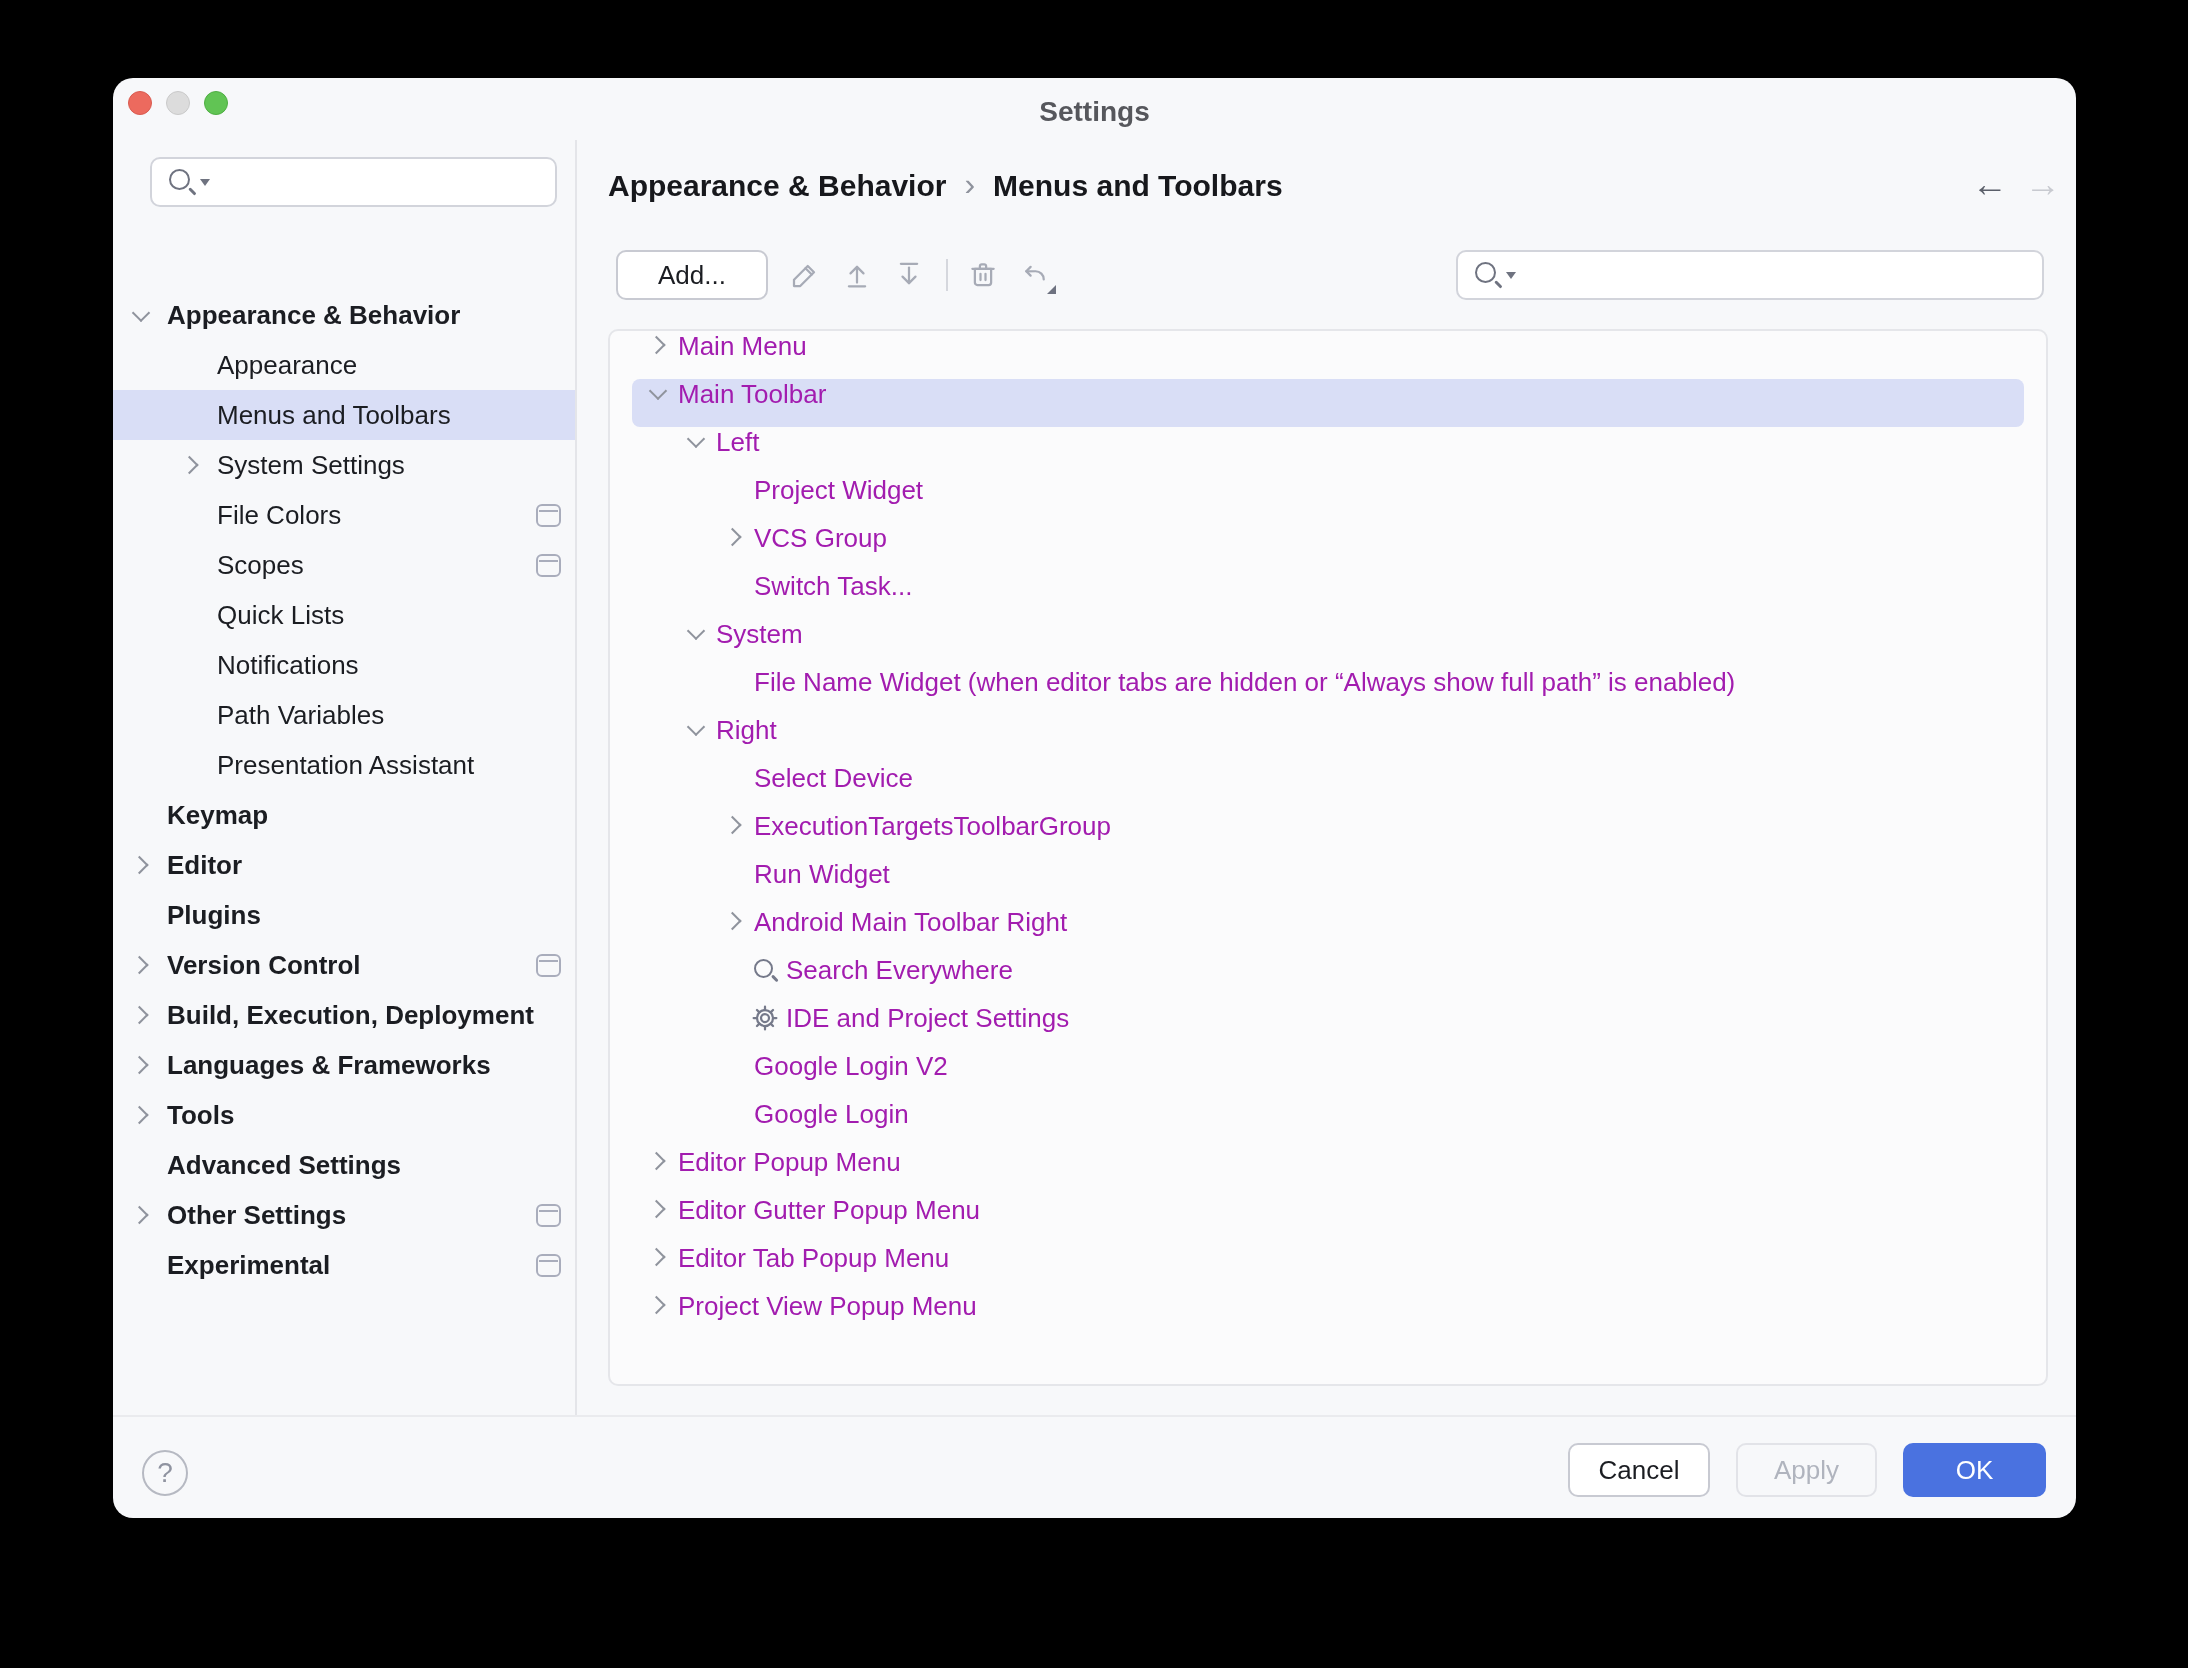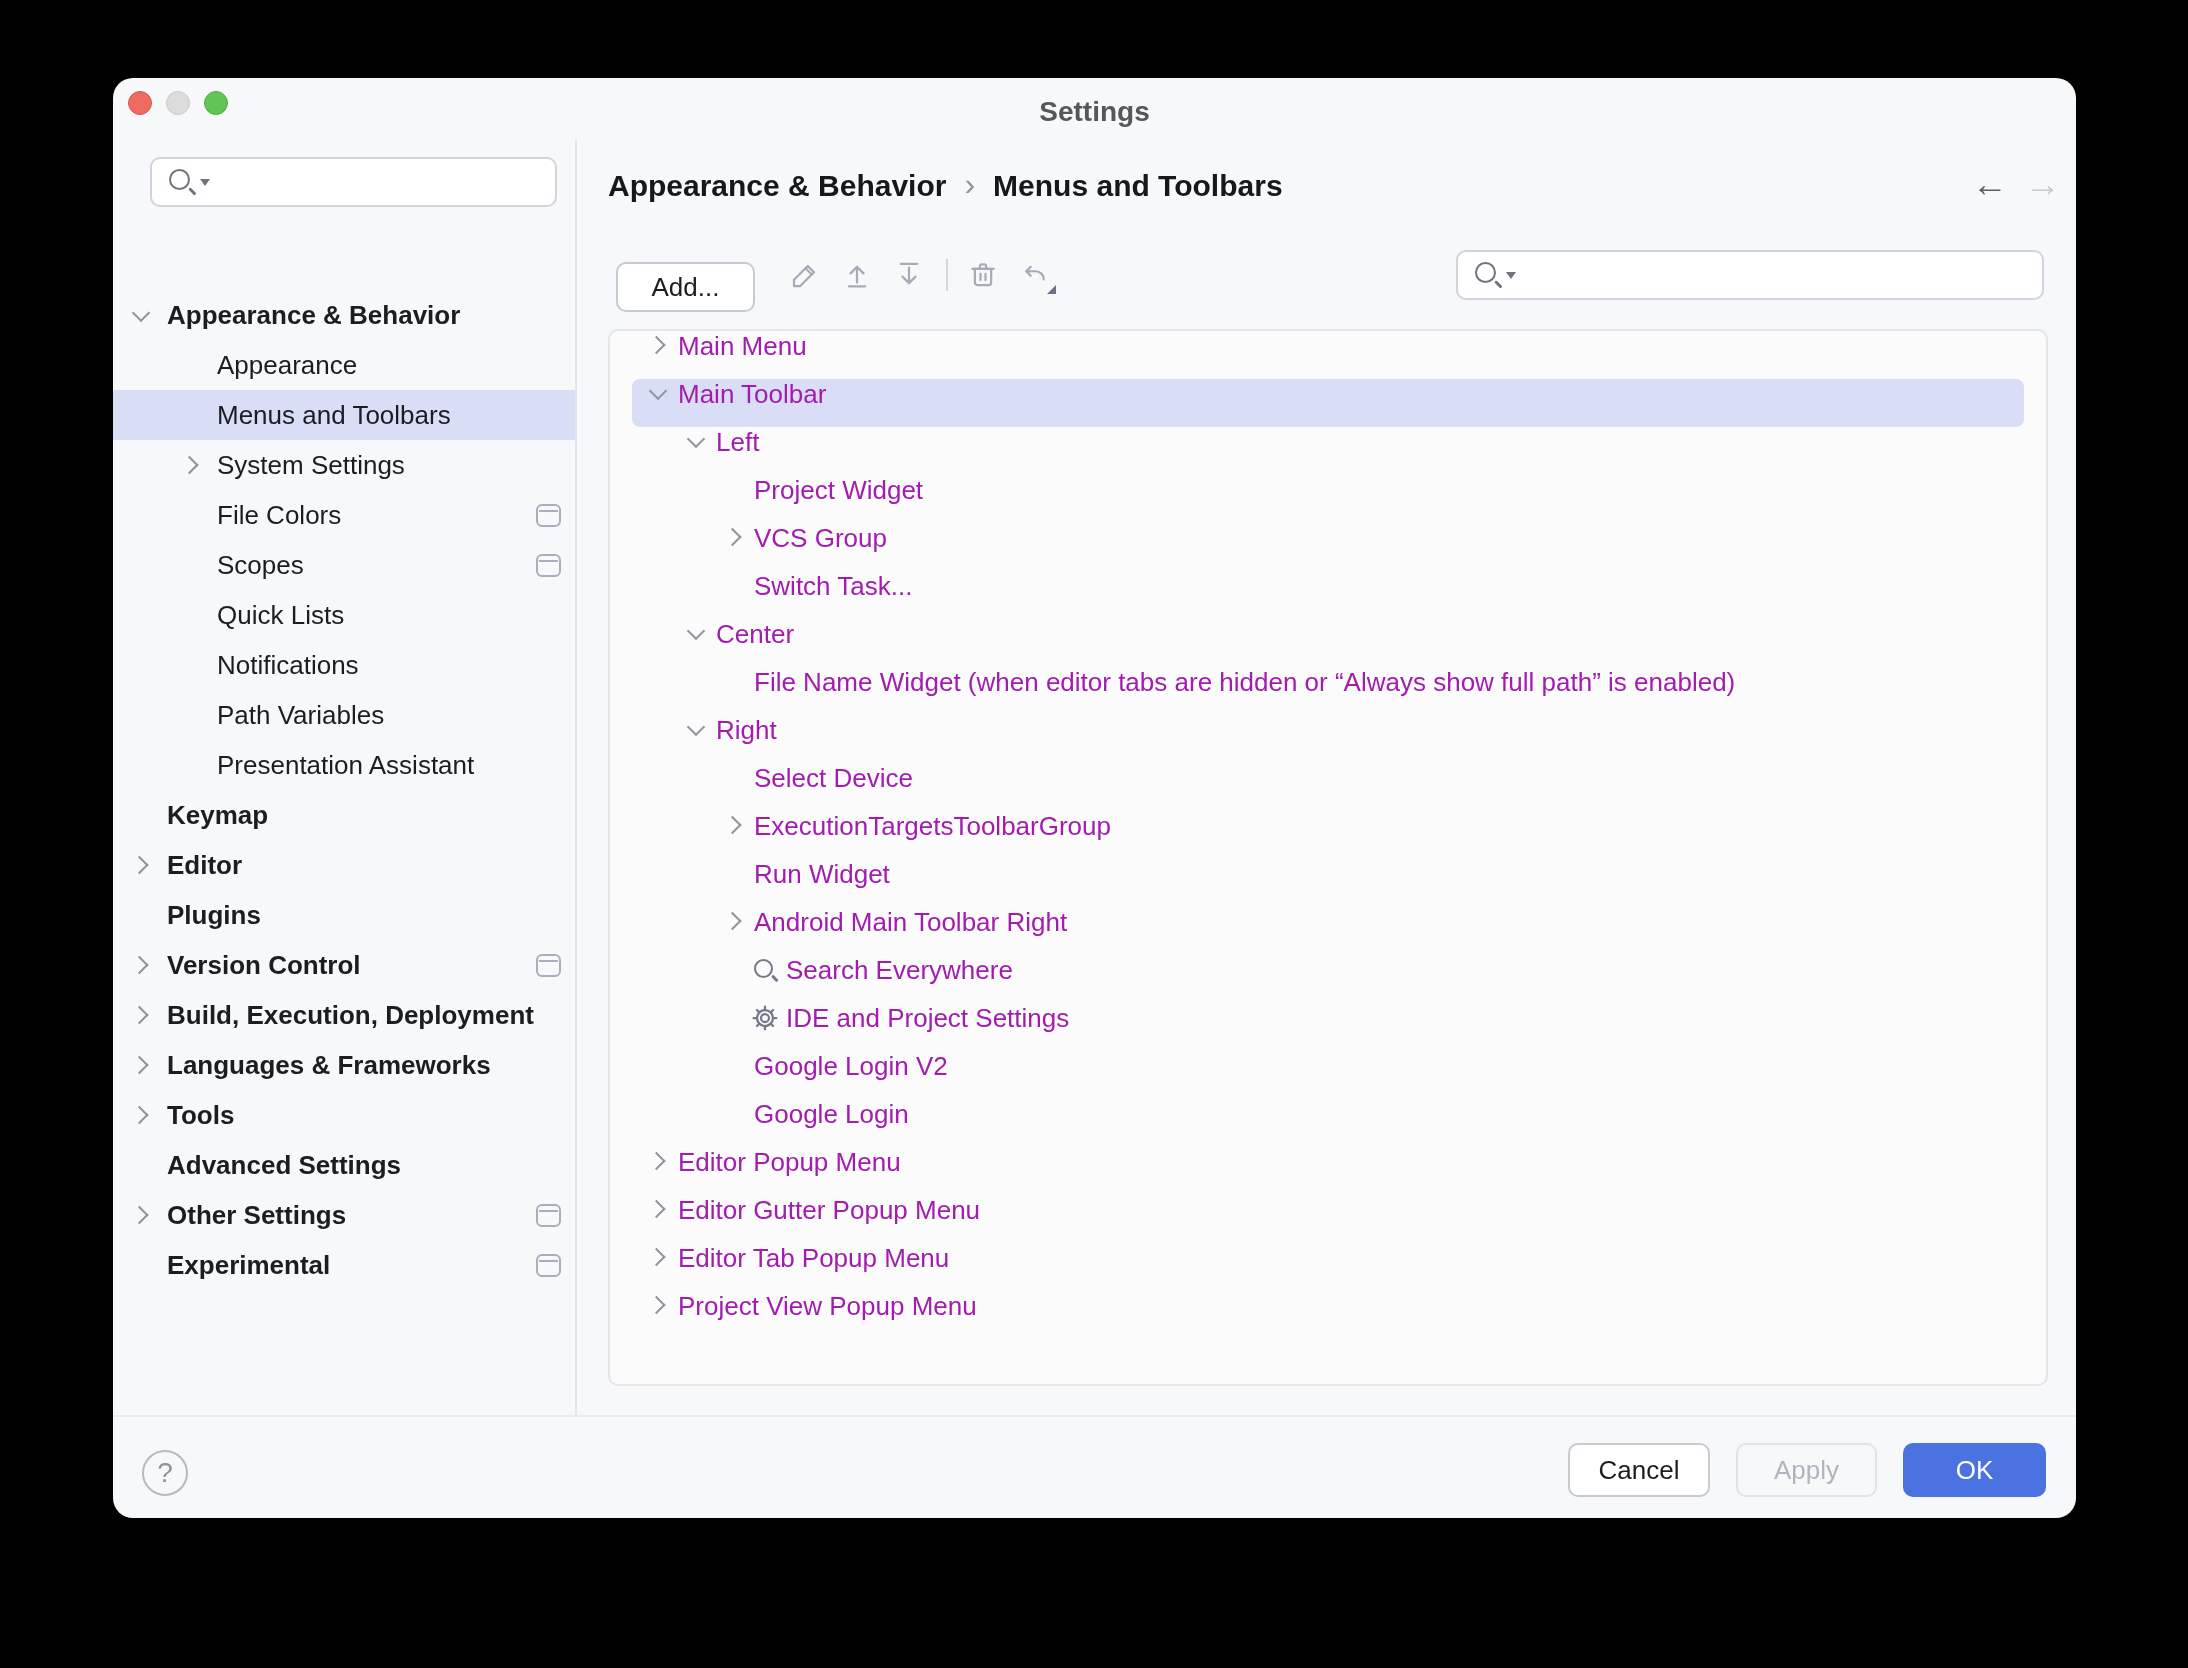--- a/index.html
+++ b/index.html
@@ -58,21 +58,21 @@
   
   .breadcrumb { position:absolute; left:495px; top:86px; display:flex; align-items:center;
                 font-size:30px; font-weight:bold; color:#17181C; height:44px; }
   .bc-sep { color:#8F939D; font-weight:normal; font-size:32px; margin:0 18px; padding-bottom:4px; }
   .nav-arrow { position:absolute; top:84px; width:44px; height:44px; text-align:center;
                font-size:36px; line-height:44px; color:#5B5F6A; }
   .nav-back { left:1855px; }
   .nav-fwd  { left:1908px; color:#C8CAD0; }
 
   
-  .add-btn { position:absolute; left:503px; top:184px; width:139px; height:50px; background:#fff;
+  .add-btn { position:absolute; left:503px; top:172px; width:152px; height:50px; background:#fff;
              border:2px solid #C8CAD2; border-radius:10px; font-size:26px; color:#1B1D22;
              display:flex; align-items:center; justify-content:center; font-family:inherit; }
   .tool-icons { position:absolute; left:677px; top:172px; height:50px; display:flex; align-items:center; }
   .ticon { width:30px; height:30px; margin-right:22px; position:relative; }
   .ticon svg { width:30px; height:30px; stroke:#A7ABB6; stroke-width:1.8; fill:none;
                stroke-linecap:round; stroke-linejoin:round; }
   .tool-sep { width:2px; height:32px; background:#D5D7DD; margin:0 20px 0 0; }
   .corner-tri { position:absolute; right:-6px; bottom:-4px; width:0; height:0;
                 border-bottom:9px solid #6E7280; border-left:9px solid transparent; }
   .sb-main { left:1343px; top:172px; width:588px; height:50px; }
@@ -290,21 +290,21 @@
     <div class="t-row lv3">
       <span class="chev right"></span>
       <span class="t-label">VCS Group</span>
     </div>
     <div class="t-row lv3">
       <span class="chev none"></span>
       <span class="t-label">Switch Task...</span>
     </div>
     <div class="t-row lv2">
       <span class="chev down"></span>
-      <span class="t-label">Center</span>
+      <span class="t-label">System</span>
     </div>
     <div class="t-row lv3">
       <span class="chev none"></span>
       <span class="t-label">File Name Widget (when editor tabs are hidden or “Always show full path” is enabled)</span>
     </div>
     <div class="t-row lv2">
       <span class="chev down"></span>
       <span class="t-label">Right</span>
     </div>
     <div class="t-row lv3">

